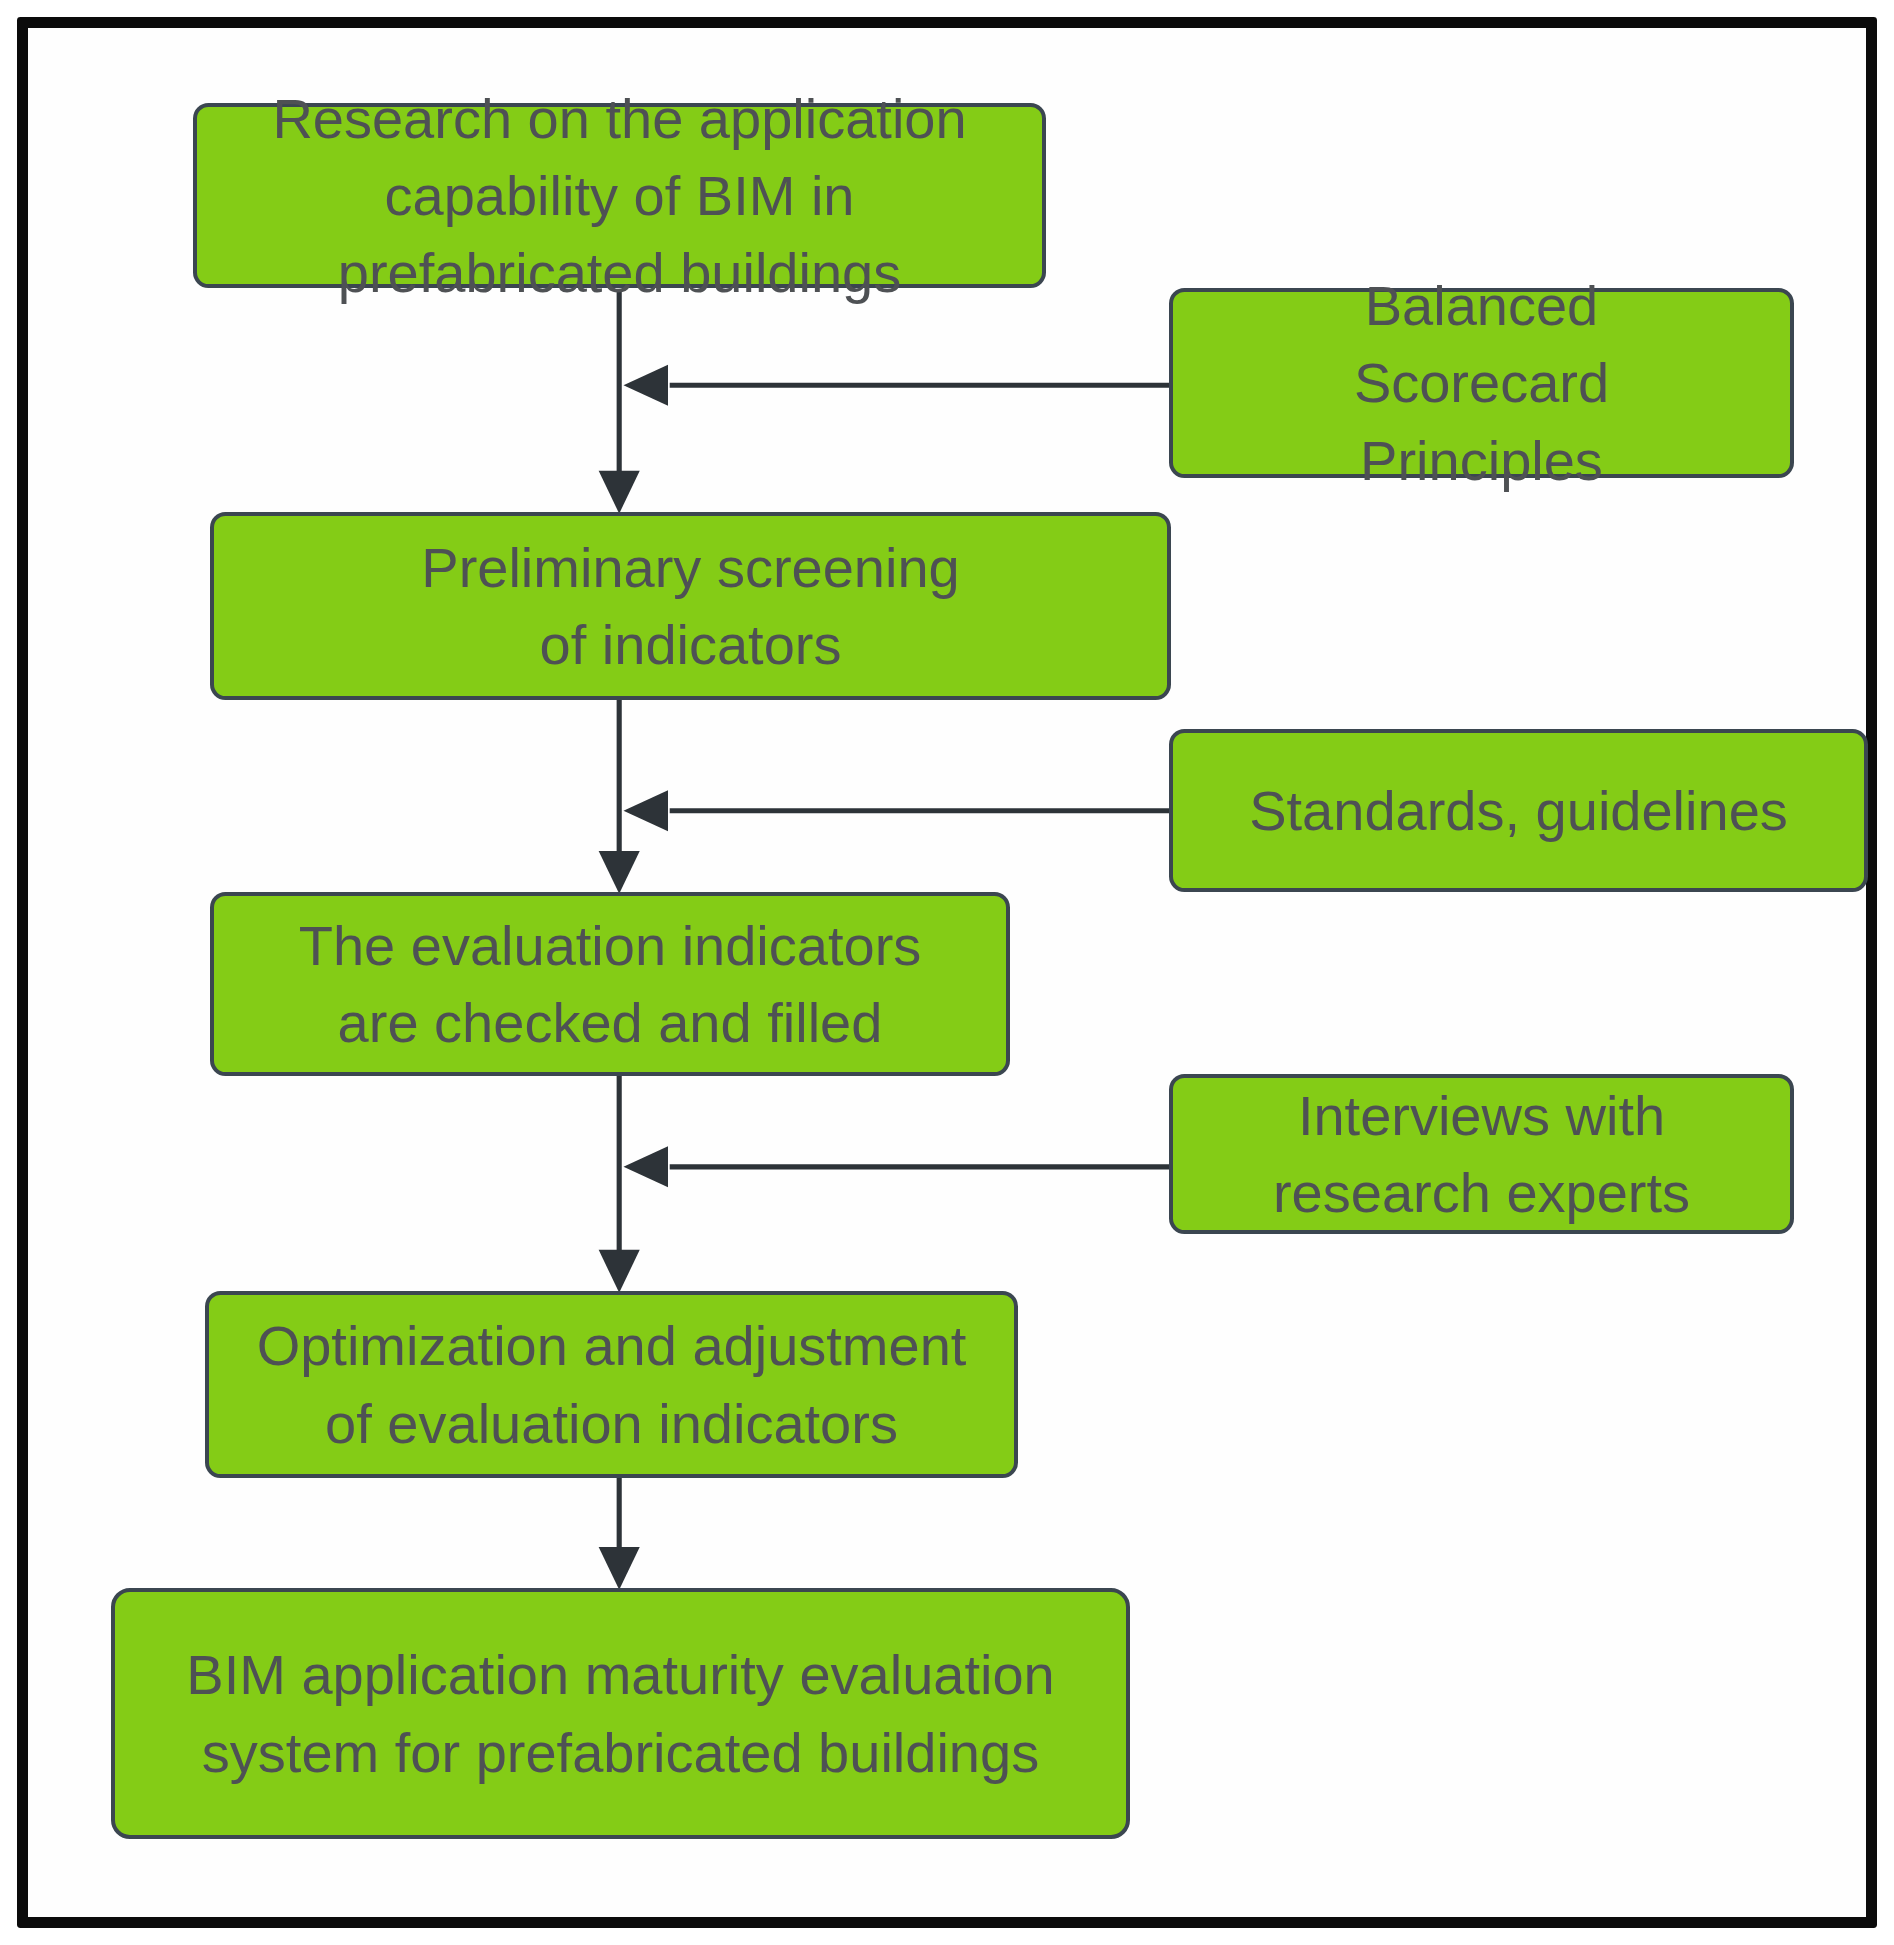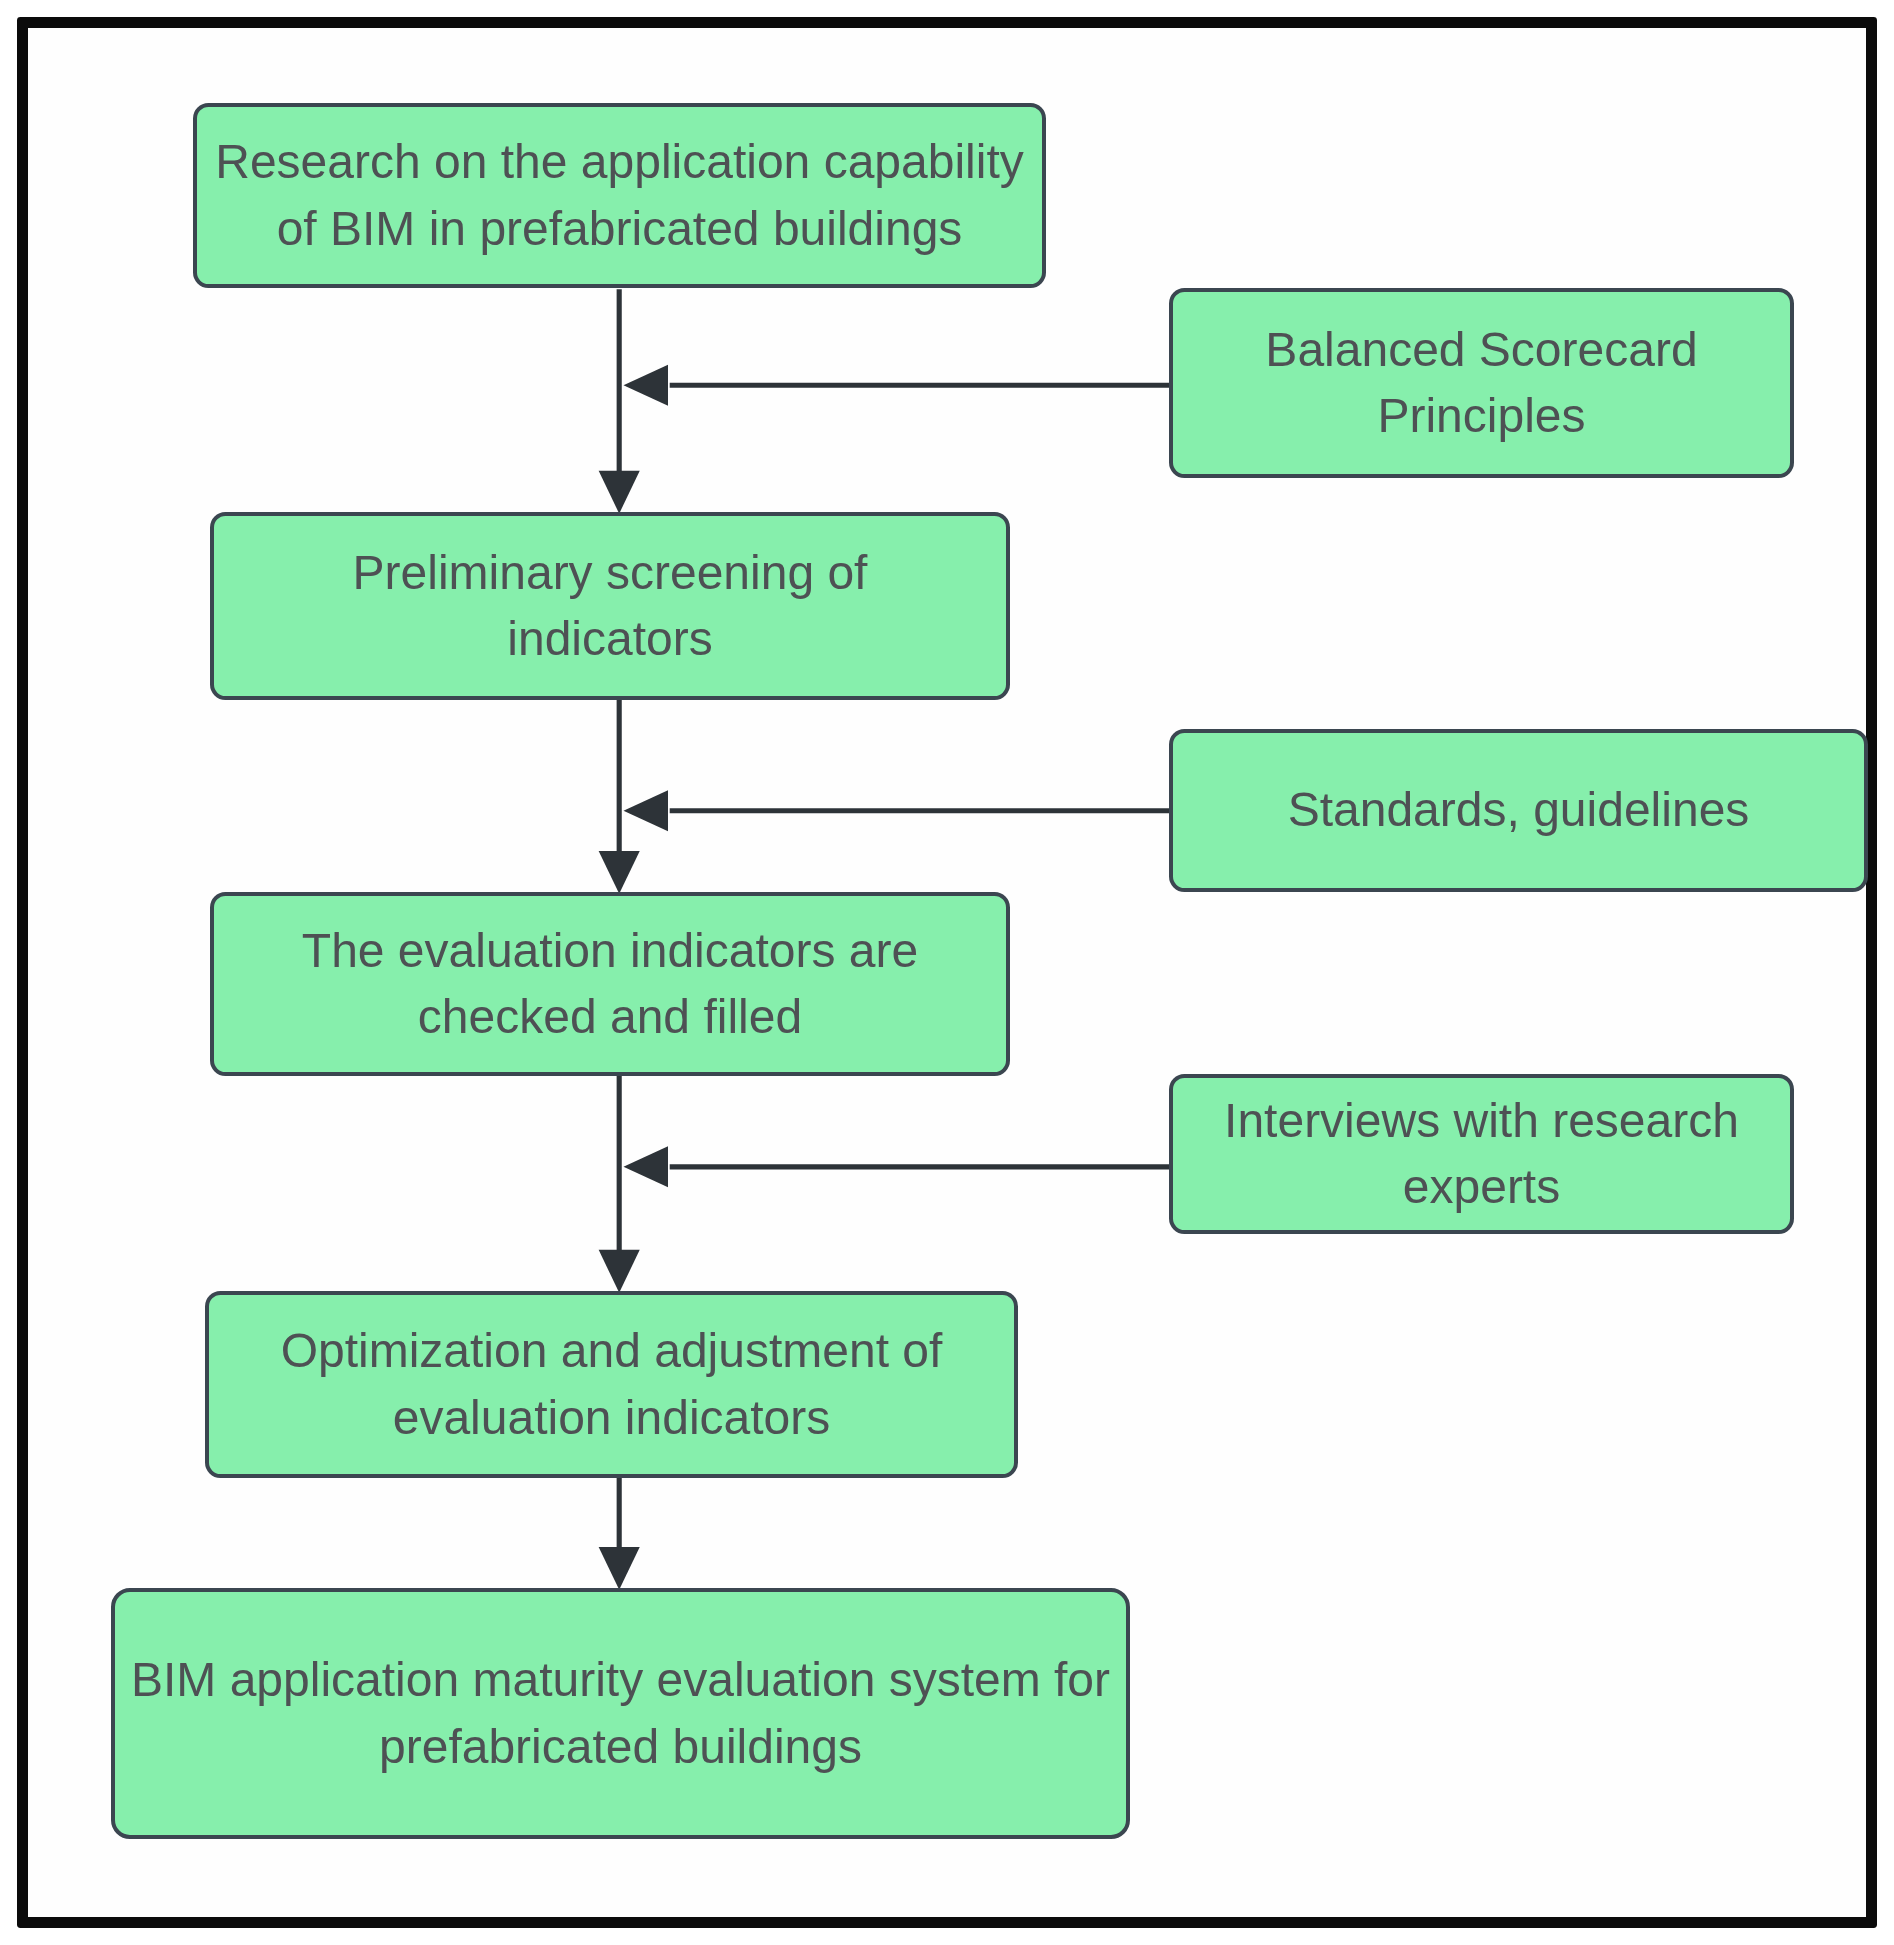--- a/index.html
+++ b/index.html
@@ -22,38 +22,38 @@
     width: 1860px;
     height: 1911px;
     border: 11px solid #0b0b0b;
     border-radius: 3.4px;
     box-sizing: border-box;
     background: #fefefe;
   }
   .node {
     position: absolute;
     box-sizing: border-box;
-    background: #86efac;
+    background: #84cc16;
     border: 4.3px solid #3b4650;
     border-radius: 15.4px;
     display: flex;
     align-items: center;
     justify-content: center;
     text-align: center;
     color: #4e5154;
-    font-size: 48px;
+    font-size: 56px;
     line-height: 1.38;
     z-index: 2;
   }
   .node span { display: inline-block; }
 
   
   .n-research      { left: 193px;  top: 103px;  width: 853px;  height: 185px; }
   .n-research span { max-width: 809px; }
-  .n-screening      { left: 210px;  top: 512px;  width: 800px;  height: 188px; }
+  .n-screening      { left: 210px;  top: 512px;  width: 961px;  height: 188px; }
   .n-screening span { max-width: 599px; }
   .n-checked      { left: 210px;  top: 892px; width: 800px;  height: 184px; align-items: center; }
   .n-checked span { max-width: 702px; }
   .n-optimization      { left: 205px;  top: 1291px; width: 813px;  height: 187px; }
   .n-optimization span { max-width: 723px; }
   .n-maturity      { left: 111px;  top: 1588px; width: 1019px; height: 251px; border-radius: 19px; }
   .n-maturity span { max-width: 997px; }
 
   
   .n-balanced      { left: 1169px; top: 288px;  width: 625px;  height: 190px; }

